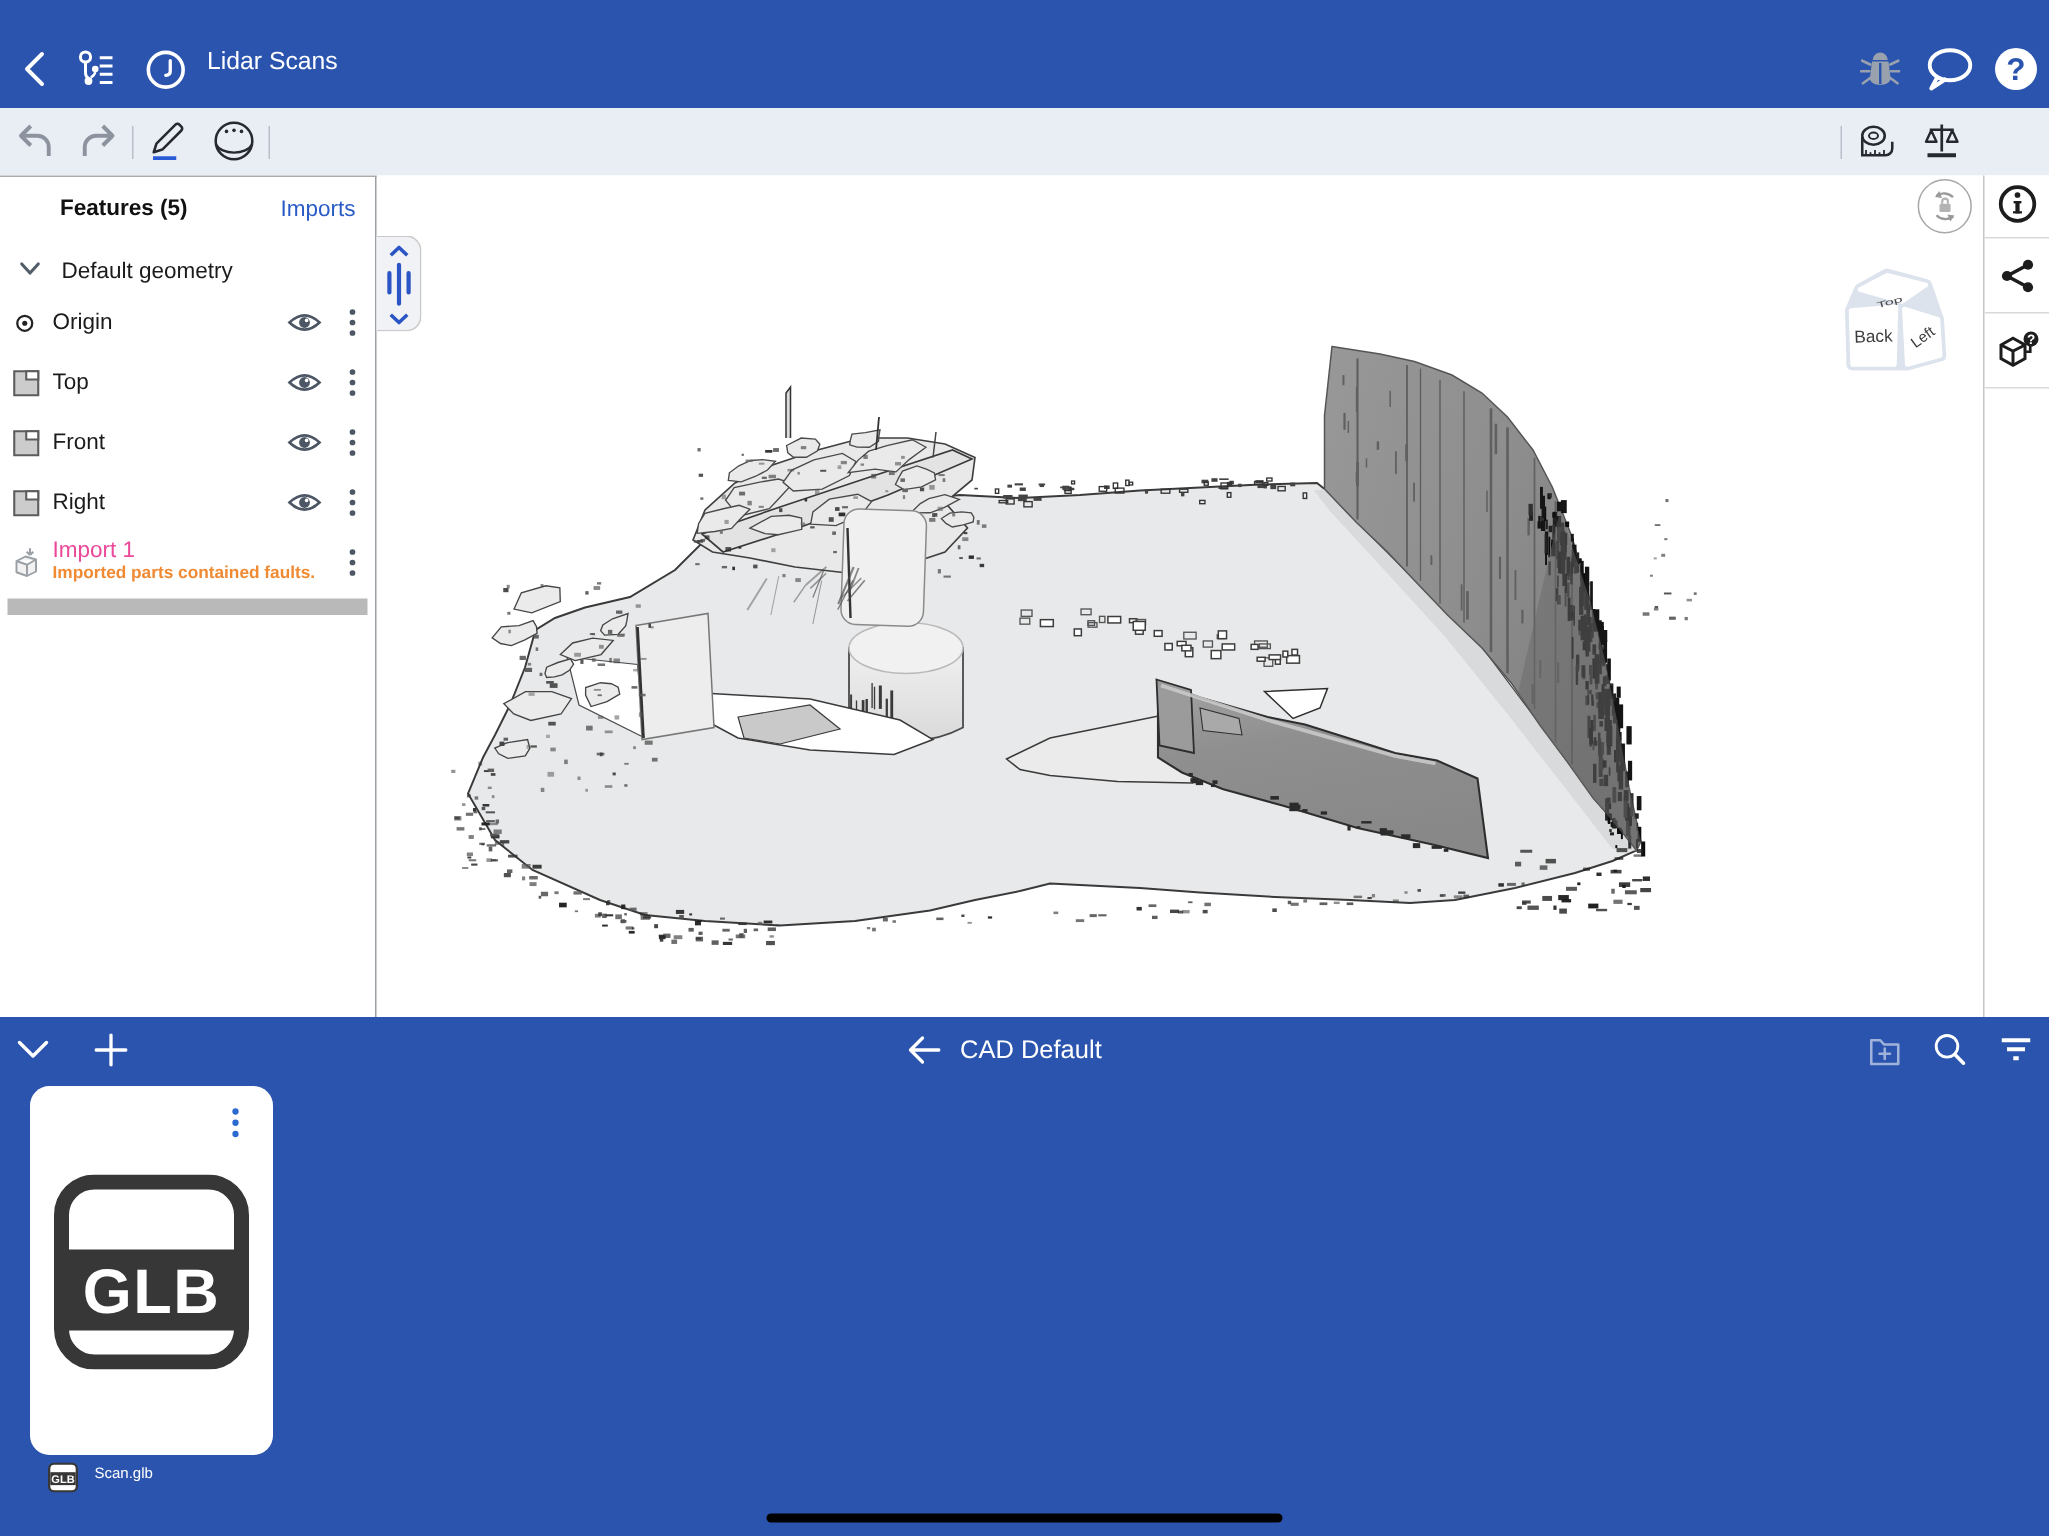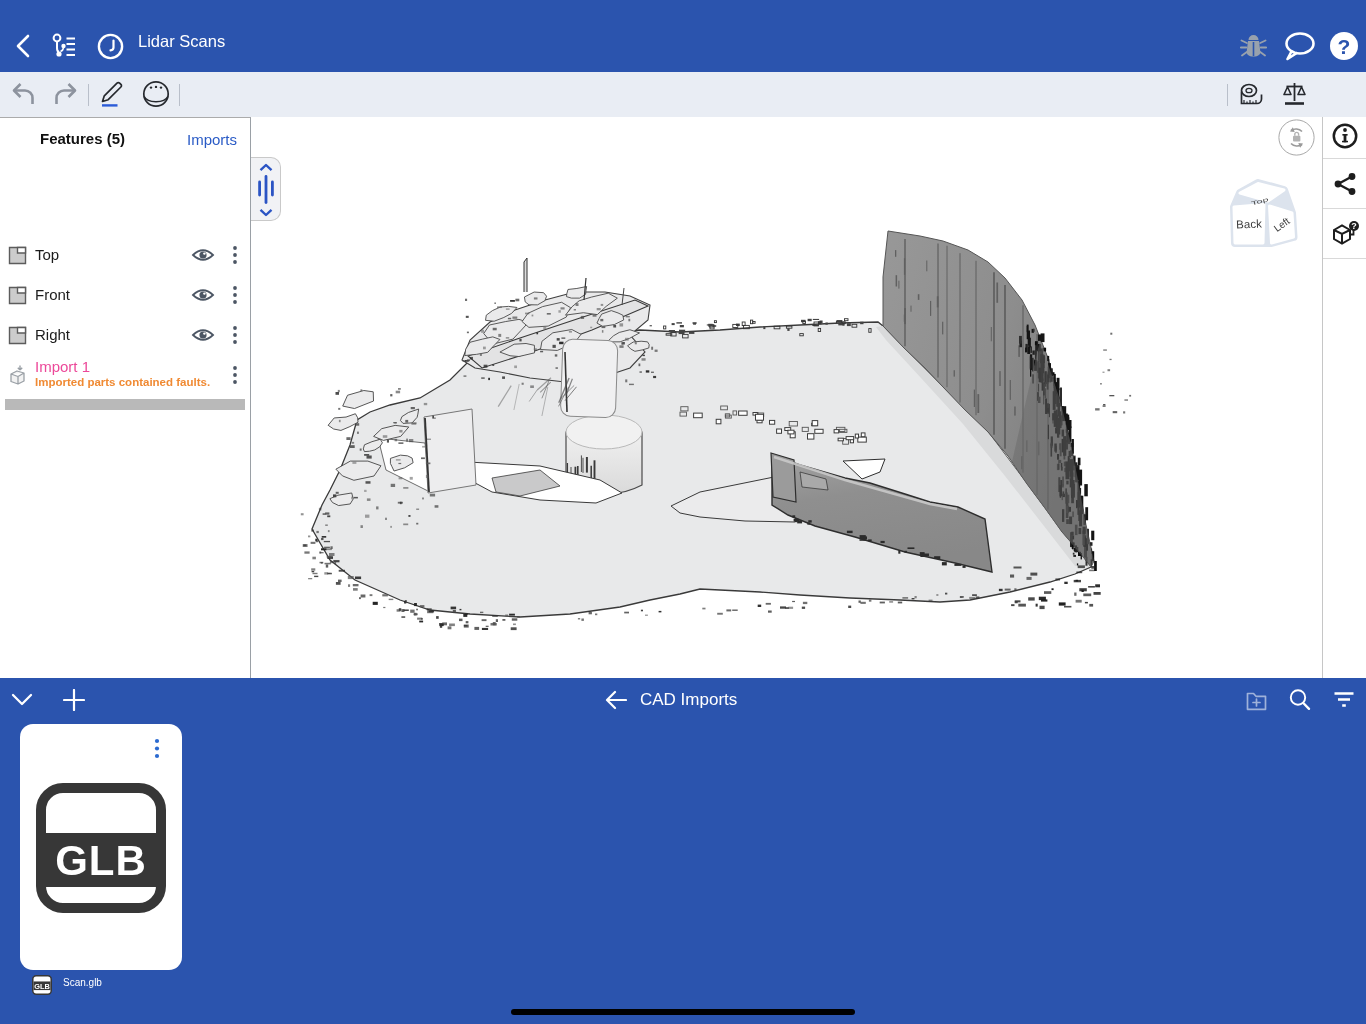--- a/index.html
+++ b/index.html
@@ -914,20 +914,45 @@
 <rect x="844.1" y="291.2" width="4.5" height="2.3" fill="#333" opacity="0.68"></rect>
 <rect x="858.5" y="241.8" width="2.1" height="1.3" fill="#333" opacity="0.67"></rect>
 <rect x="858.3" y="278.0" width="5.0" height="1.3" fill="#333" opacity="0.83"></rect>
 <rect x="856.5" y="252.2" width="2.6" height="2.0" fill="#333" opacity="0.62"></rect>
 <rect x="849.0" y="266.1" width="1.9" height="1.4" fill="#333" opacity="0.61"></rect>
 <rect x="873.4" y="282.2" width="3.6" height="1.7" fill="#333" opacity="0.54"></rect>
 </svg>
   <div id="fpanel">
     <div class="hdr">Features (5)</div>
     <div class="reorder">Imports</div>
+    <div class="frow" style="top:43px;">
+      <svg class="abs" style="left:13px;top:12px;" width="14" height="12" viewBox="0 0 14 12">
+          <path d="M1.5 3 L7 9 L12.5 3" fill="none" stroke="#545e6b" stroke-width="2.1" stroke-linecap="round" stroke-linejoin="round"></path>
+        </svg>
+      <span class="txt" style="left:41px;">Default geometry</span>
+    </div>
+    <div class="frow" style="top:77px;">
+      <svg class="abs" style="left:10px;top:14px;" width="13" height="13" viewBox="0 0 13 13">
+          <circle cx="6.5" cy="6.5" r="5" fill="none" stroke="#222" stroke-width="1.5"></circle>
+          <circle cx="6.5" cy="6.5" r="1.7" fill="#222"></circle>
+        </svg>
+      <span class="txt">Origin</span>
+      <svg class="eye" width="24" height="24" viewBox="0 0 24 24">
+          <path d="M2 12 Q12 2.5 22 12 Q12 21.5 2 12 Z" fill="none" stroke="#4c5664" stroke-width="1.8"></path>
+          <circle cx="12" cy="12" r="3.6" fill="#4c5664"></circle>
+          <circle cx="13.4" cy="10.6" r="1.2" fill="#fff"></circle>
+        </svg>
+      <svg class="dots3" width="12" height="24" viewBox="0 0 12 24">
+          <g fill="#4c5664">
+            <circle cx="6" cy="5" r="1.9"></circle>
+            <circle cx="6" cy="12" r="1.9"></circle>
+            <circle cx="6" cy="19" r="1.9"></circle>
+          </g>
+        </svg>
+    </div>
     <div class="frow" style="top:117px;">
       <svg class="abs" style="left:8px;top:11px;" width="19" height="19" viewBox="0 0 19 19">
           <path d="M1.5 1.5 H17.5 V17.5 H1.5 Z" fill="#ccc" stroke="#5c5c5c" stroke-width="1.4"></path>
           <path d="M9.5 1.5 V7 H17.5 V1.5 Z" fill="#fff" stroke="#5c5c5c" stroke-width="1.4"></path>
         </svg>
       <span class="txt">Top</span>
       <svg class="eye" width="24" height="24" viewBox="0 0 24 24">
           <path d="M2 12 Q12 2.5 22 12 Q12 21.5 2 12 Z" fill="none" stroke="#4c5664" stroke-width="1.8"></path>
           <circle cx="12" cy="12" r="3.6" fill="#4c5664"></circle>
           <circle cx="13.4" cy="10.6" r="1.2" fill="#fff"></circle>
@@ -1063,21 +1088,21 @@
 <div id="sheet"></div>
 <svg class="abs" style="left:10px;top:687px;" width="24" height="24" viewBox="0 0 24 24">
   <path d="M3 8 L12 17 L21 8" fill="none" stroke="#fff" stroke-width="2.3" stroke-linecap="round" stroke-linejoin="round"></path>
 </svg>
 <svg class="abs" style="left:63px;top:689px;" width="22" height="22" viewBox="0 0 22 22">
   <path d="M11 1 V21 M1 11 H21" fill="none" stroke="#fff" stroke-width="2.2" stroke-linecap="round"></path>
 </svg>
 <svg class="abs" style="left:605px;top:689px;" width="22" height="22" viewBox="0 0 22 22">
   <path d="M10 3 L2 11 L10 19 M2.5 11 H21" fill="none" stroke="#fff" stroke-width="2.2" stroke-linecap="round" stroke-linejoin="round"></path>
 </svg>
-<div class="abs" style="left:640px;top:690px;font-size:17px;color:#fff;">CAD Imports</div>
+<div class="abs" style="left:640px;top:690px;font-size:17px;color:#fff;">CAD Default</div>
 <svg class="abs" style="left:1245px;top:689px;opacity:0.55;" width="23" height="23" viewBox="0 0 23 23">
   <path d="M2.5 4.5 h6 l2.5 2.8 h9.5 v13 h-18 z" fill="none" stroke="#fff" stroke-width="1.7" stroke-linejoin="round"></path>
   <path d="M11.5 10 v7 M8 13.5 h7" fill="none" stroke="#fff" stroke-width="1.7" stroke-linecap="round"></path>
 </svg>
 <svg class="abs" style="left:1288px;top:688px;" width="24" height="24" viewBox="0 0 24 24">
   <circle cx="10" cy="9.5" r="7.2" fill="none" stroke="#fff" stroke-width="1.9"></circle>
   <path d="M15.3 15 L21 20.8" stroke="#fff" stroke-width="2.4" stroke-linecap="round"></path>
 </svg>
 <svg class="abs" style="left:1333px;top:690px;" width="22" height="20" viewBox="0 0 22 20">
   <path d="M1.5 3.5 h19 M5 9.5 h12 M9.2 15.5 h3.6" fill="none" stroke="#fff" stroke-width="2.6"></path>

